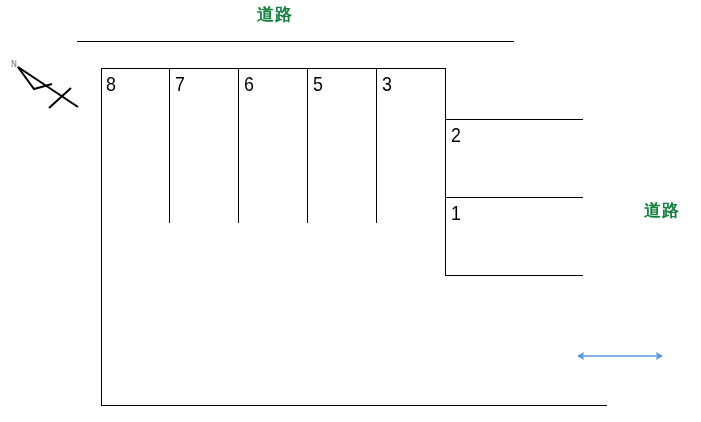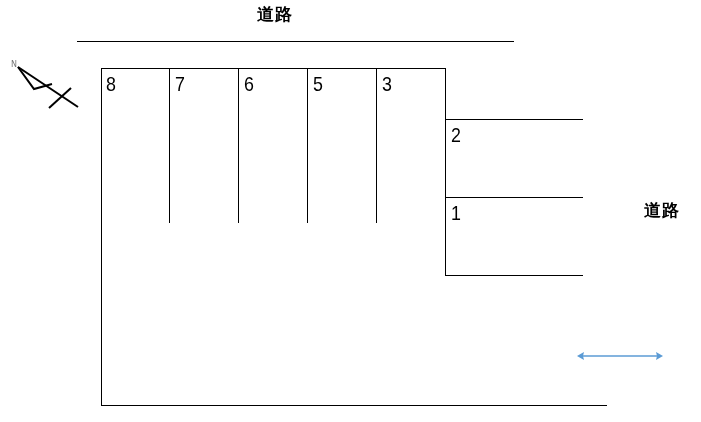--- a/index.html
+++ b/index.html
@@ -1,20 +1,20 @@
 <!DOCTYPE html>
 <html><head>
 <meta charset="utf-8">
 <style>
   html, body { margin:0; padding:0; background:#ffffff; }
   body { width:701px; height:422px; position:relative; overflow:hidden; font-family:"DejaVu Sans", sans-serif; }
   .abs { position:absolute; }
   .hline { position:absolute; height:0; border-top:1.4px solid #000; }
   .vline { position:absolute; width:0; border-left:1.4px solid #000; }
-  .road-label { position:absolute; font-size:17px; font-weight:bold; color:#000000; letter-spacing:1px; }
+  .road-label { position:absolute; font-size:17px; font-weight:bold; color:#15803d; letter-spacing:1px; }
   .num { position:absolute; font-family:"Liberation Sans", sans-serif; font-size:21px; color:#000; line-height:1; transform:scaleX(0.85); transform-origin:left top; }
   svg { position:absolute; overflow:visible; }
 </style>
 </head>
 <body>
 
 <div class="road-label" style="left:257px; top:3px;">道路</div>
 <div class="hline" style="left:77px; top:41px; width:437px;"></div>
 
 <svg width="80" height="60" style="left:0; top:55px;" viewBox="0 0 80 60">

